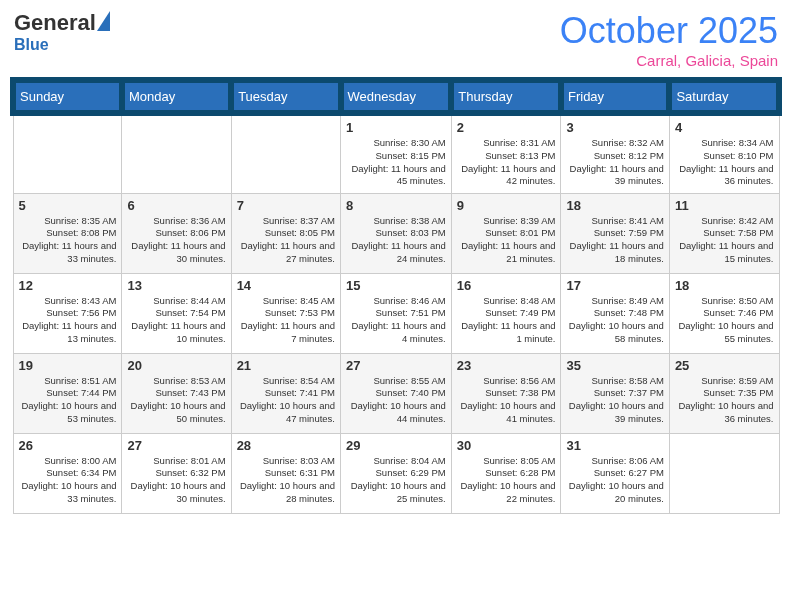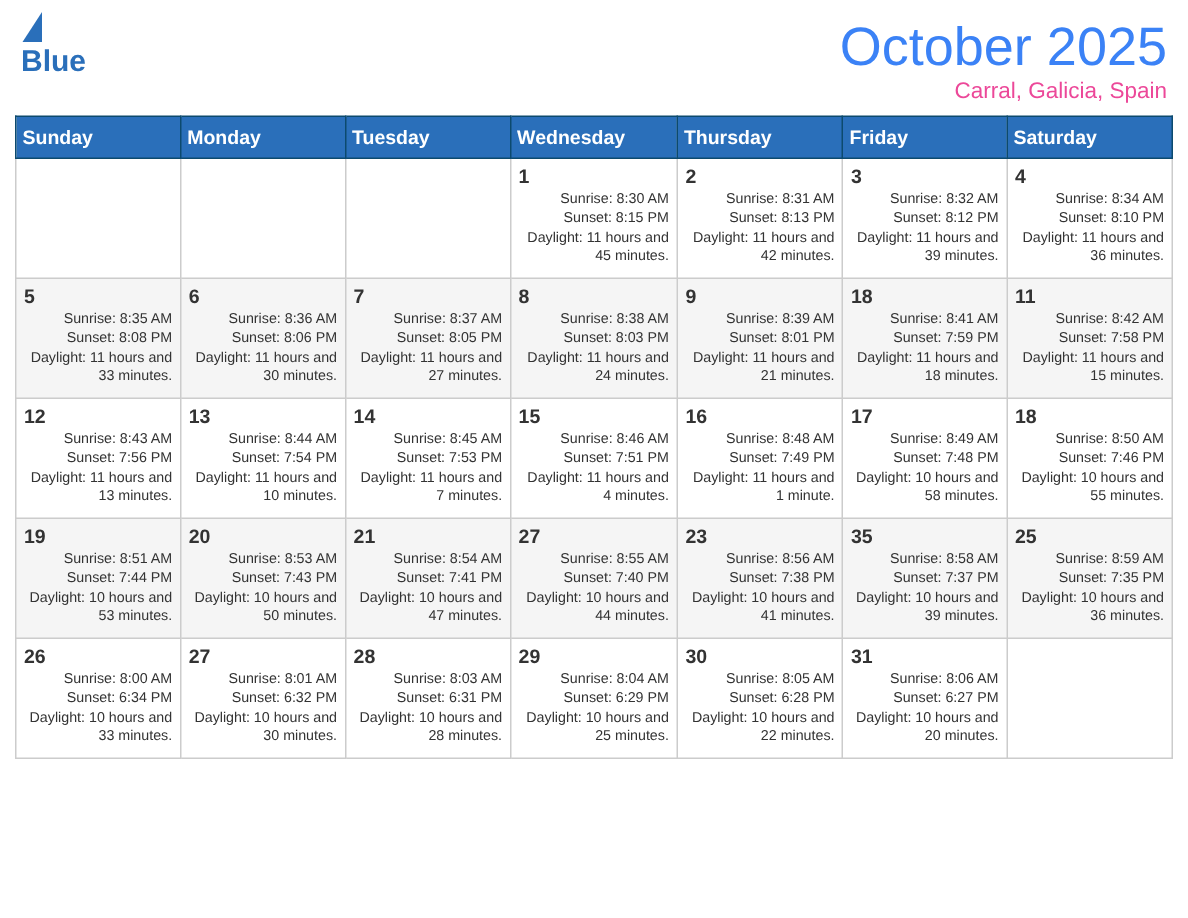--- a/index.html
+++ b/index.html
@@ -40,24 +40,24 @@
     }
     .calendar {
       width: 100%;
       border-collapse: collapse;
       border: 1px solid #ccc;
     }
     .calendar th {
       background-color: #2a6fba;
       color: #fff;
       font-size: 13px;
-      font-weight: bold;
+      font-weight: normal;
       padding: 6px 4px;
       text-align: left;
-      border: 1px solid #0c4a6e;
+      border: 6px solid #0c4a6e;
     }
     .calendar td {
       border: 1px solid #ccc;
       vertical-align: top;
       padding: 4px 5px;
       width: 113px;
       height: 80px;
       font-size: 10px;
       color: #333;
       background: #fff;
@@ -81,24 +81,25 @@
     .empty-cell {
       background: #f9f9f9;
     }
   </style>
 </head>
 <body>
 
 <div class="header">
   <div class="logo">
     <div class="logo-row">
+      <span style="font-size:22px;font-weight:bold;color:#333;">General</span>
       <span style="display:inline-block;width:0;height:0;border-left:13px solid transparent;border-bottom:20px solid #2a6fba;margin-left:1px;vertical-align:bottom;position:relative;top:-2px;"></span>
     </div>
     <div>
-      <span style="font-size:20px;font-weight:bold;color:#2a6fba;margin-top:39px;">Blue</span>
+      <span style="font-size:16px;font-weight:bold;color:#2a6fba;margin-top:39px;">Blue</span>
     </div>
   </div>
   <div class="title-area">
     <div class="month-title">October 2025</div>
     <div class="location">Carral, Galicia, Spain</div>
   </div>
 </div>
 
 <table class="calendar">
   <thead>

